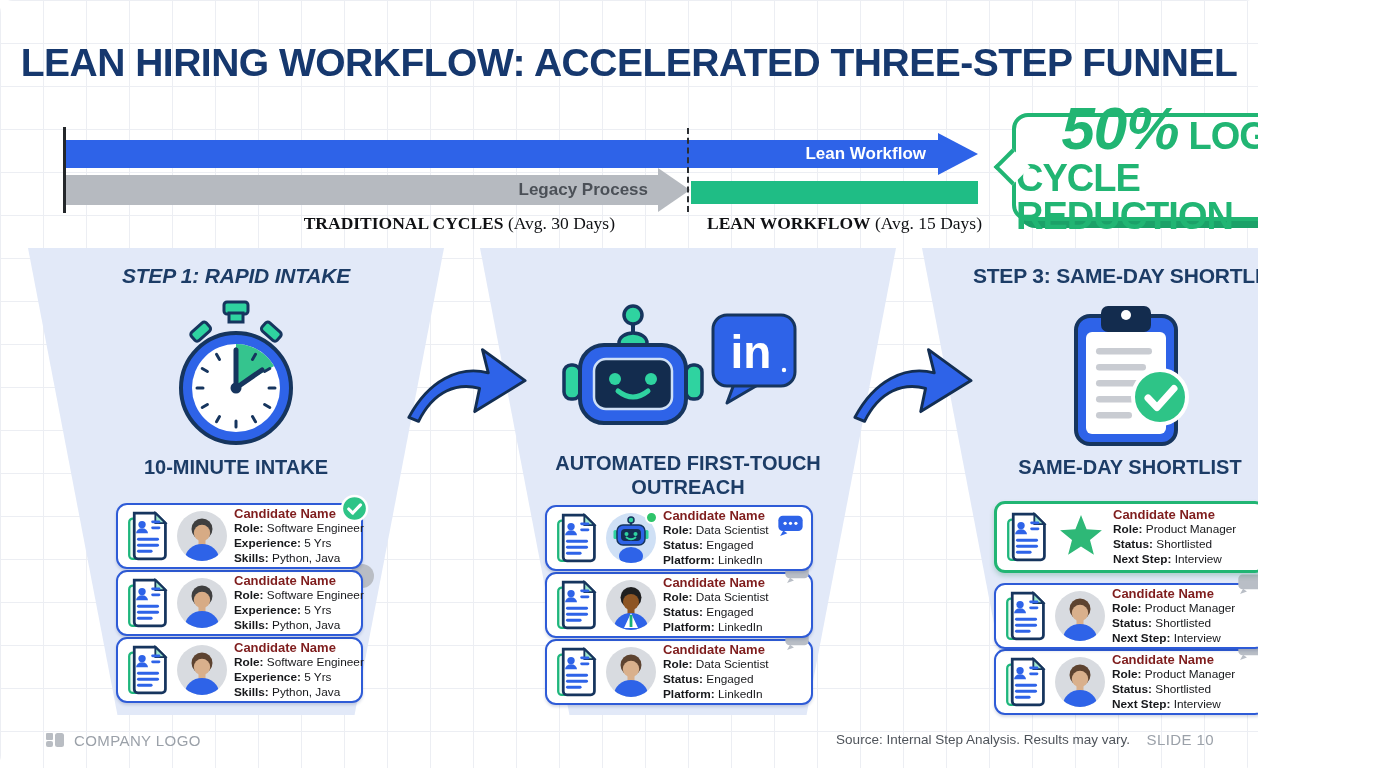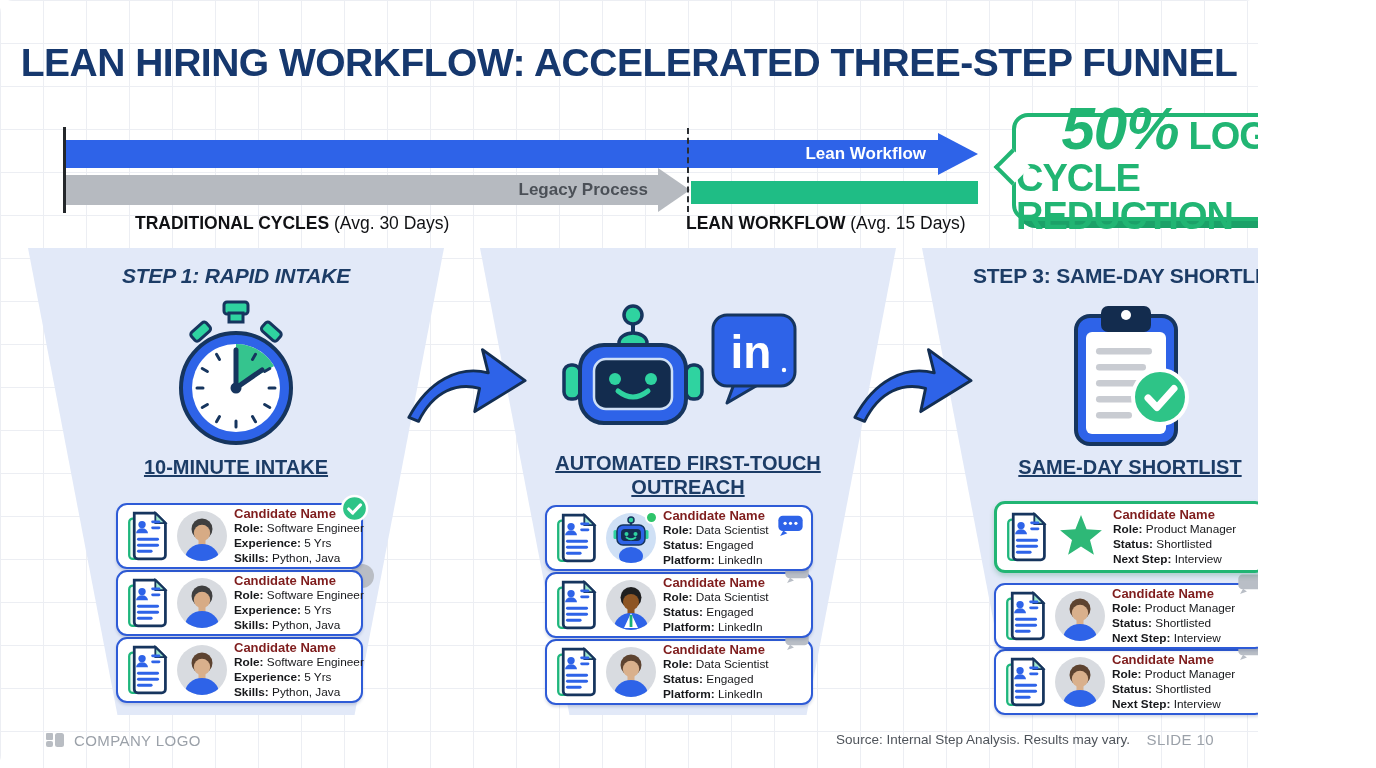--- a/index.html
+++ b/index.html
@@ -28,21 +28,21 @@
       border-left:40px solid #2e63e8; border-top:21px solid transparent; border-bottom:21px solid transparent; }
   .bar-blue-label { position:absolute; left:66px; top:140px; width:860px; height:28px; line-height:28px;
       text-align:right; color:#fff; font-weight:bold; font-size:17px; }
   .bar-gray  { position:absolute; left:66px; top:175px; width:592px; height:30px; background:#b6bac0; }
   .bar-gray-head { position:absolute; left:658px; top:168px; width:0; height:0;
       border-left:32px solid #b6bac0; border-top:22px solid transparent; border-bottom:22px solid transparent; }
   .bar-gray-label { position:absolute; left:66px; top:175px; width:582px; height:30px; line-height:30px;
       text-align:right; color:#4b5057; font-weight:bold; font-size:17px; }
   .bar-green { position:absolute; left:691px; top:181px; width:287px; height:23px; background:#1fbd85; }
   .dashline  { position:absolute; left:687px; top:128px; height:84px; width:0; border-left:2px dashed #2a2d31; }
-  .tl-cap { position:absolute; top:213px; font-size:17.5px; color:#101114; text-align:left; }
+  .tl-cap { position:absolute; top:213px; font-size:17.5px; color:#101114; text-align:right;font-family:Liberation Serif, serif; }
   .tl-cap b { font-weight:bold; }
   .cap-trad { left:135px; width:480px; }
   .cap-lean { left:686px; width:296px; }
 
   
   .badge {
     position:absolute; left:1012px; top:113px; width:334px; height:108px;
     background:#fff; border:4px solid #21b573; border-radius:16px;
     box-shadow:7px 7px 0 #1ba168;
     display:flex; flex-direction:column; align-items:center; justify-content:center;
@@ -58,21 +58,21 @@
     transform:rotate(45deg);
   }
 
   
   .funnel { position:absolute; top:248px; width:416px; height:467px; background:#e2e9f8;
       clip-path:polygon(0 0, 100% 0, 78.5% 100%, 21.5% 100%); z-index:1; }
   .funnel1 { left:28px; } .funnel2 { left:480px; } .funnel3 { left:922px; }
   .stephead { position:absolute; top:264px; width:416px; text-align:center; z-index:2;
       font-size:21px; font-weight:bold; color:#1c3c66; letter-spacing:-0.2px; }
   .sh1 { left:28px;font-style:italic; } .sh2 { left:480px; } .sh3 { left:922px; }
-  .stepcap { position:absolute; z-index:2; text-align:center; font-weight:bold; color:#1c3c66; font-size:20px;text-decoration:underline; }
+  .stepcap { position:absolute; z-index:2; text-align:center; font-weight:bold; color:#1c3c66; font-size:20px; }
   .sc1 { left:28px; width:416px; top:456px; }
   .sc2 { left:538px; width:300px; top:451px; line-height:1.2; }
   .sc3 { left:922px; width:416px; top:456px; }
 
   .big-icon { position:absolute; z-index:2; }
   .swoosh { position:absolute; z-index:3; }
 
   
   .cards { position:absolute; z-index:4; }
   .cards1 { left:116px; top:503px; width:247px; height:205px; }

